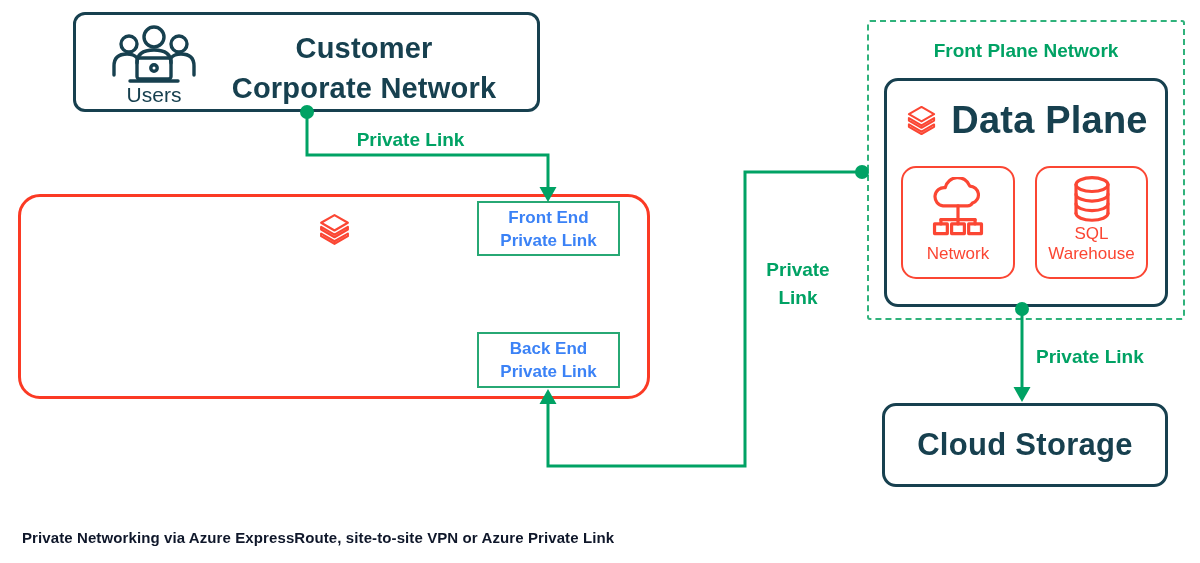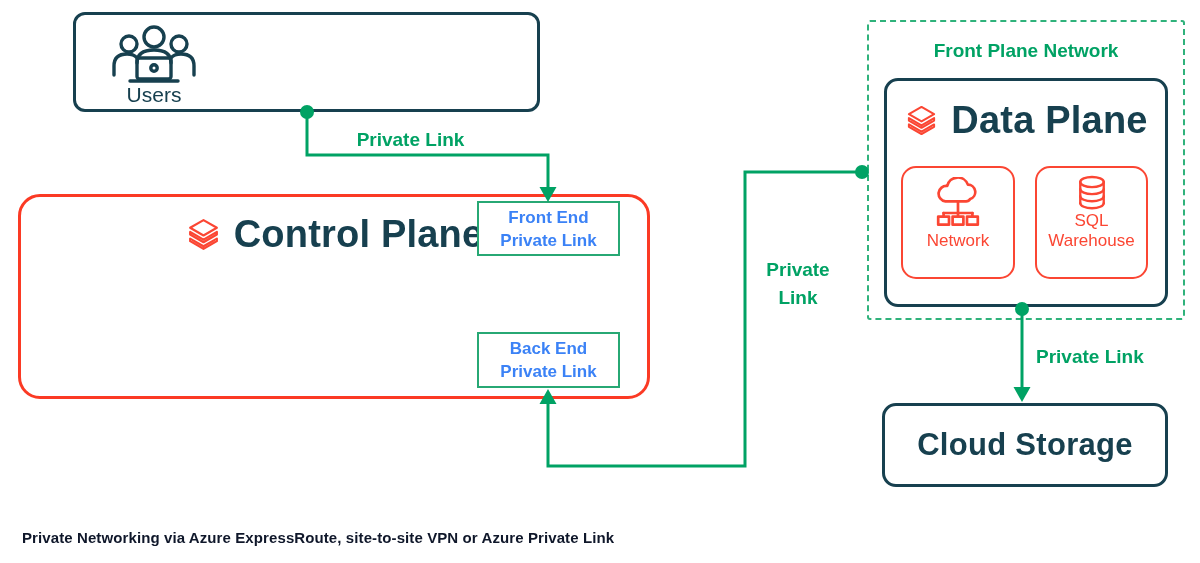--- a/index.html
+++ b/index.html
@@ -55,21 +55,21 @@
     height: 113px;
     border: 2px solid #FB4633;
     border-radius: 15px;
     background: #fff;
     display: flex; flex-direction: column; align-items: center; justify-content: flex-start;
   }
   #cluster-box { left: 14px;  width: 114px; }
   #sql-box     { left: 148px; width: 113px; }
   .inner-red-label {
     color: #FB4633; font-size: 17px; line-height: 20px; font-weight: 500;
-    text-align: center; margin-top: auto; margin-bottom: 26px;
+    text-align: center; margin-top: auto; margin-bottom: 13px;
   }
 
   
   #customer-title {
     position: absolute; left: 112px; top: 13px; width: 352px;
     text-align: center; font-size: 29px; line-height: 40px; font-weight: 700;
     letter-spacing: .2px;
   }
   .plane-header {
     position: absolute; left: 0; right: 0;
@@ -133,30 +133,31 @@
 
         <circle cx="48" cy="12" r="10"></circle>
         <path d="M31 38 Q31 25 48 25 Q65 25 65 38"></path>
 
         <rect x="31" y="33" width="34" height="21" rx="2.5"></rect>
         <circle cx="48" cy="43" r="3.2"></circle>
         <path d="M24 56 H72"></path>
       </svg>
       <div id="users-label" class="navy-text">Users</div>
     </div>
+    <div id="customer-title" class="navy-text pre">Customer
+Corporate Network</div>
   </div>
 
   <div id="control-box" class="node-box">
     <div id="control-header" class="plane-header">
       <svg class="icon-svg" width="37" height="34" viewBox="0 0 36 33" fill="none" stroke="#FB4633" stroke-width="2.1" stroke-linejoin="round">
         <path d="M18 2 L31 9.5 L18 17 L5 9.5 Z"></path>
         <path d="M5 13.5 L5 16 L18 23.5 L31 16 L31 13.5 L18 21 Z"></path>
         <path d="M5 20 L5 22.5 L18 30 L31 22.5 L31 20 L18 27.5 Z"></path>
       </svg>
-      <span class="plane-title navy-text">Control Plane</span>
     </div>
   </div>
 
   <div id="frontend-box" class="pl-endpoint-box pre">Front End
 Private Link</div>
   <div id="backend-box" class="pl-endpoint-box pre">Back End
 Private Link</div>
 
   <div id="dataplane-network-box">
     <div id="dpn-title" class="green-text">Front Plane Network</div>

